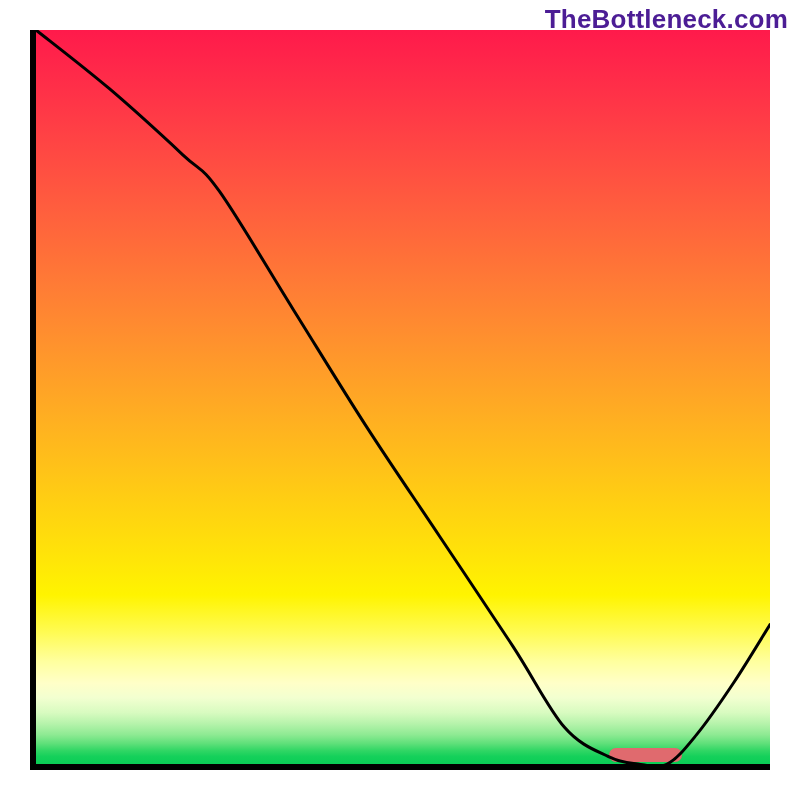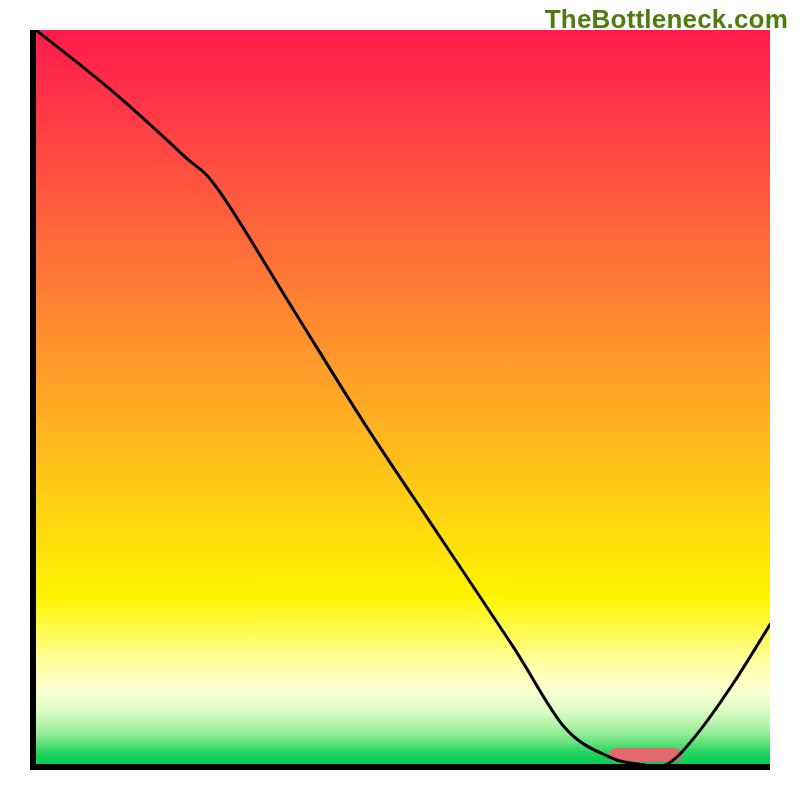--- a/index.html
+++ b/index.html
@@ -15,21 +15,21 @@
     position: relative;
     width: 800px;
     height: 800px;
   }
   .watermark {
     position: absolute;
     top: 4px;
     right: 12px;
     font-size: 26px;
     font-weight: 600;
-    color: #4d7c0f;
+    color: #4c1d95;
     letter-spacing: 0.2px;
     z-index: 20;
   }
   .plot-frame {
     position: absolute;
     left: 30px;
     top: 30px;
     width: 740px;
     height: 740px;
     border-left: 6px solid #000;

